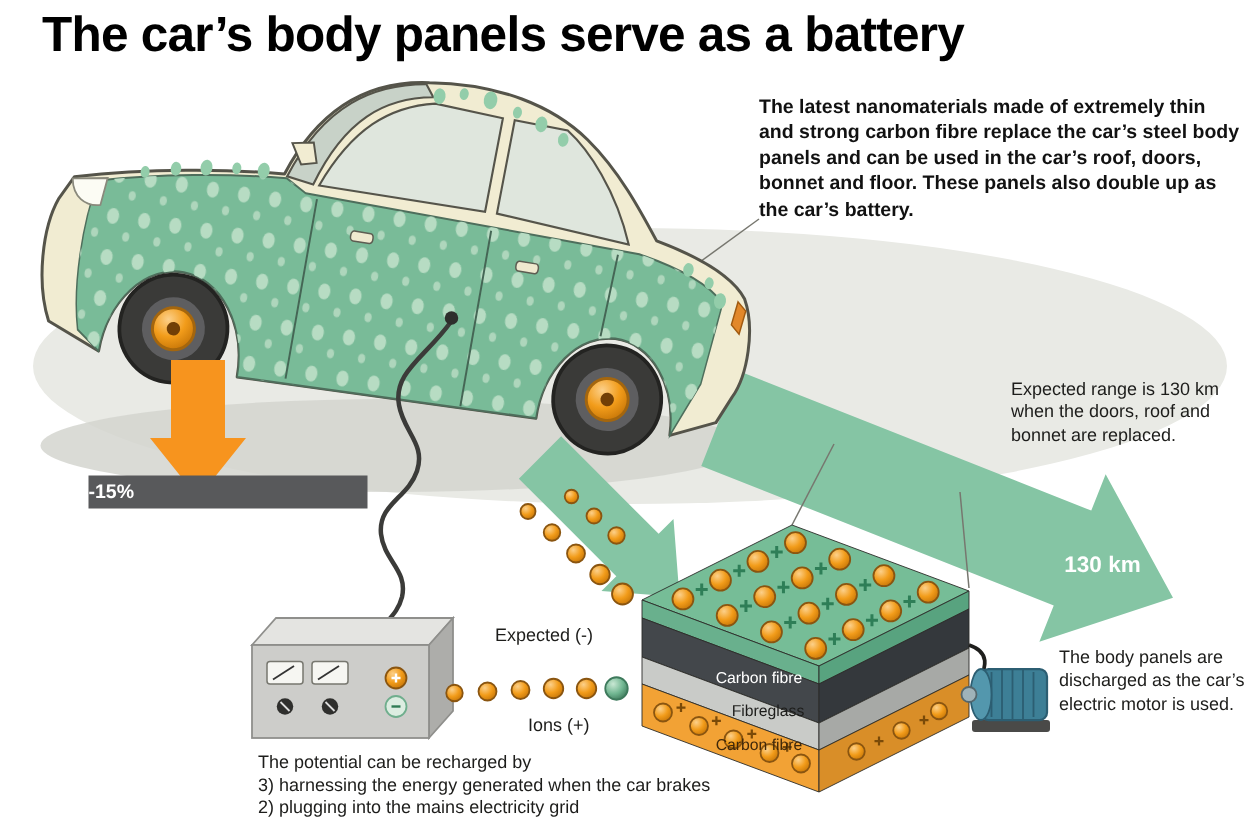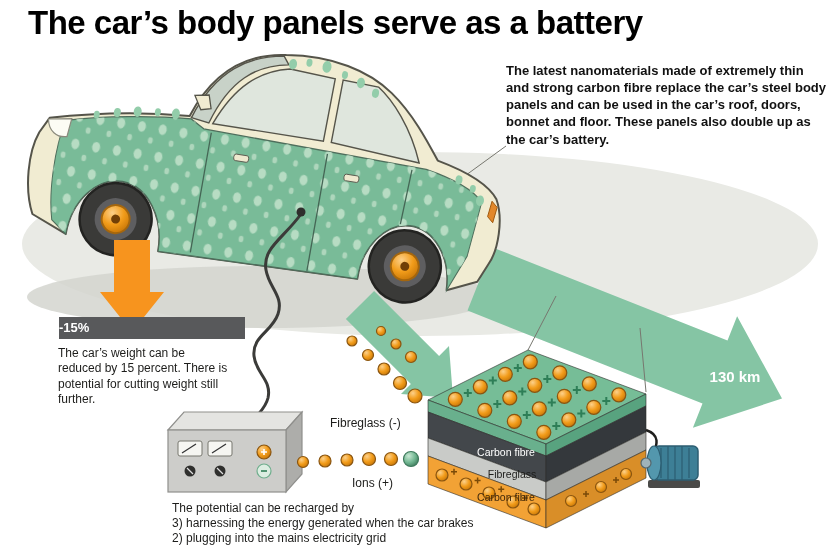--- a/index.html
+++ b/index.html
@@ -222,31 +222,32 @@
   </g>
 </svg>
 
 <h1 class="txt title">The car’s body panels serve as a battery</h1>
 
 <div class="txt intro">The latest nanomaterials made of extremely thin and strong carbon fibre replace the car’s steel body panels and can be used in the car’s roof, doors, bonnet and floor. These panels also double up as the car’s battery.</div>
 
 <div class="txt badge">
   <span>-15%</span>
 </div>
-<div class="txt weight-caption">The car’s weight can be reduced by 15 percent. There is potential for cutting weight still further.</div>
-
+
+<div class="txt range-caption">Expected range is 130 km when the doors, roof and bonnet are replaced.</div>
 <div class="txt range-value">130 km</div>
 
-<div class="txt electrons-label">Fibreglass (-)</div>
+<div class="txt electrons-label">Expected (-)</div>
 <div class="txt ions-label">Ions (+)</div>
 
 <div class="txt layer-label layer-carbon-top">Carbon fibre</div>
 <div class="txt layer-label layer-fibreglass">Fibreglass</div>
 <div class="txt layer-label layer-carbon-bottom">Carbon fibre</div>
 
+<div class="txt motor-caption">The body panels are discharged as the car’s electric motor is used.</div>
 
 <div class="txt recharge">
   <div>The potential can be recharged by</div>
   <div>3) harnessing the energy generated when the car brakes</div>
   <div>2) plugging into the mains electricity grid</div>
 </div>
 
 </div>
 
 </body></html>

